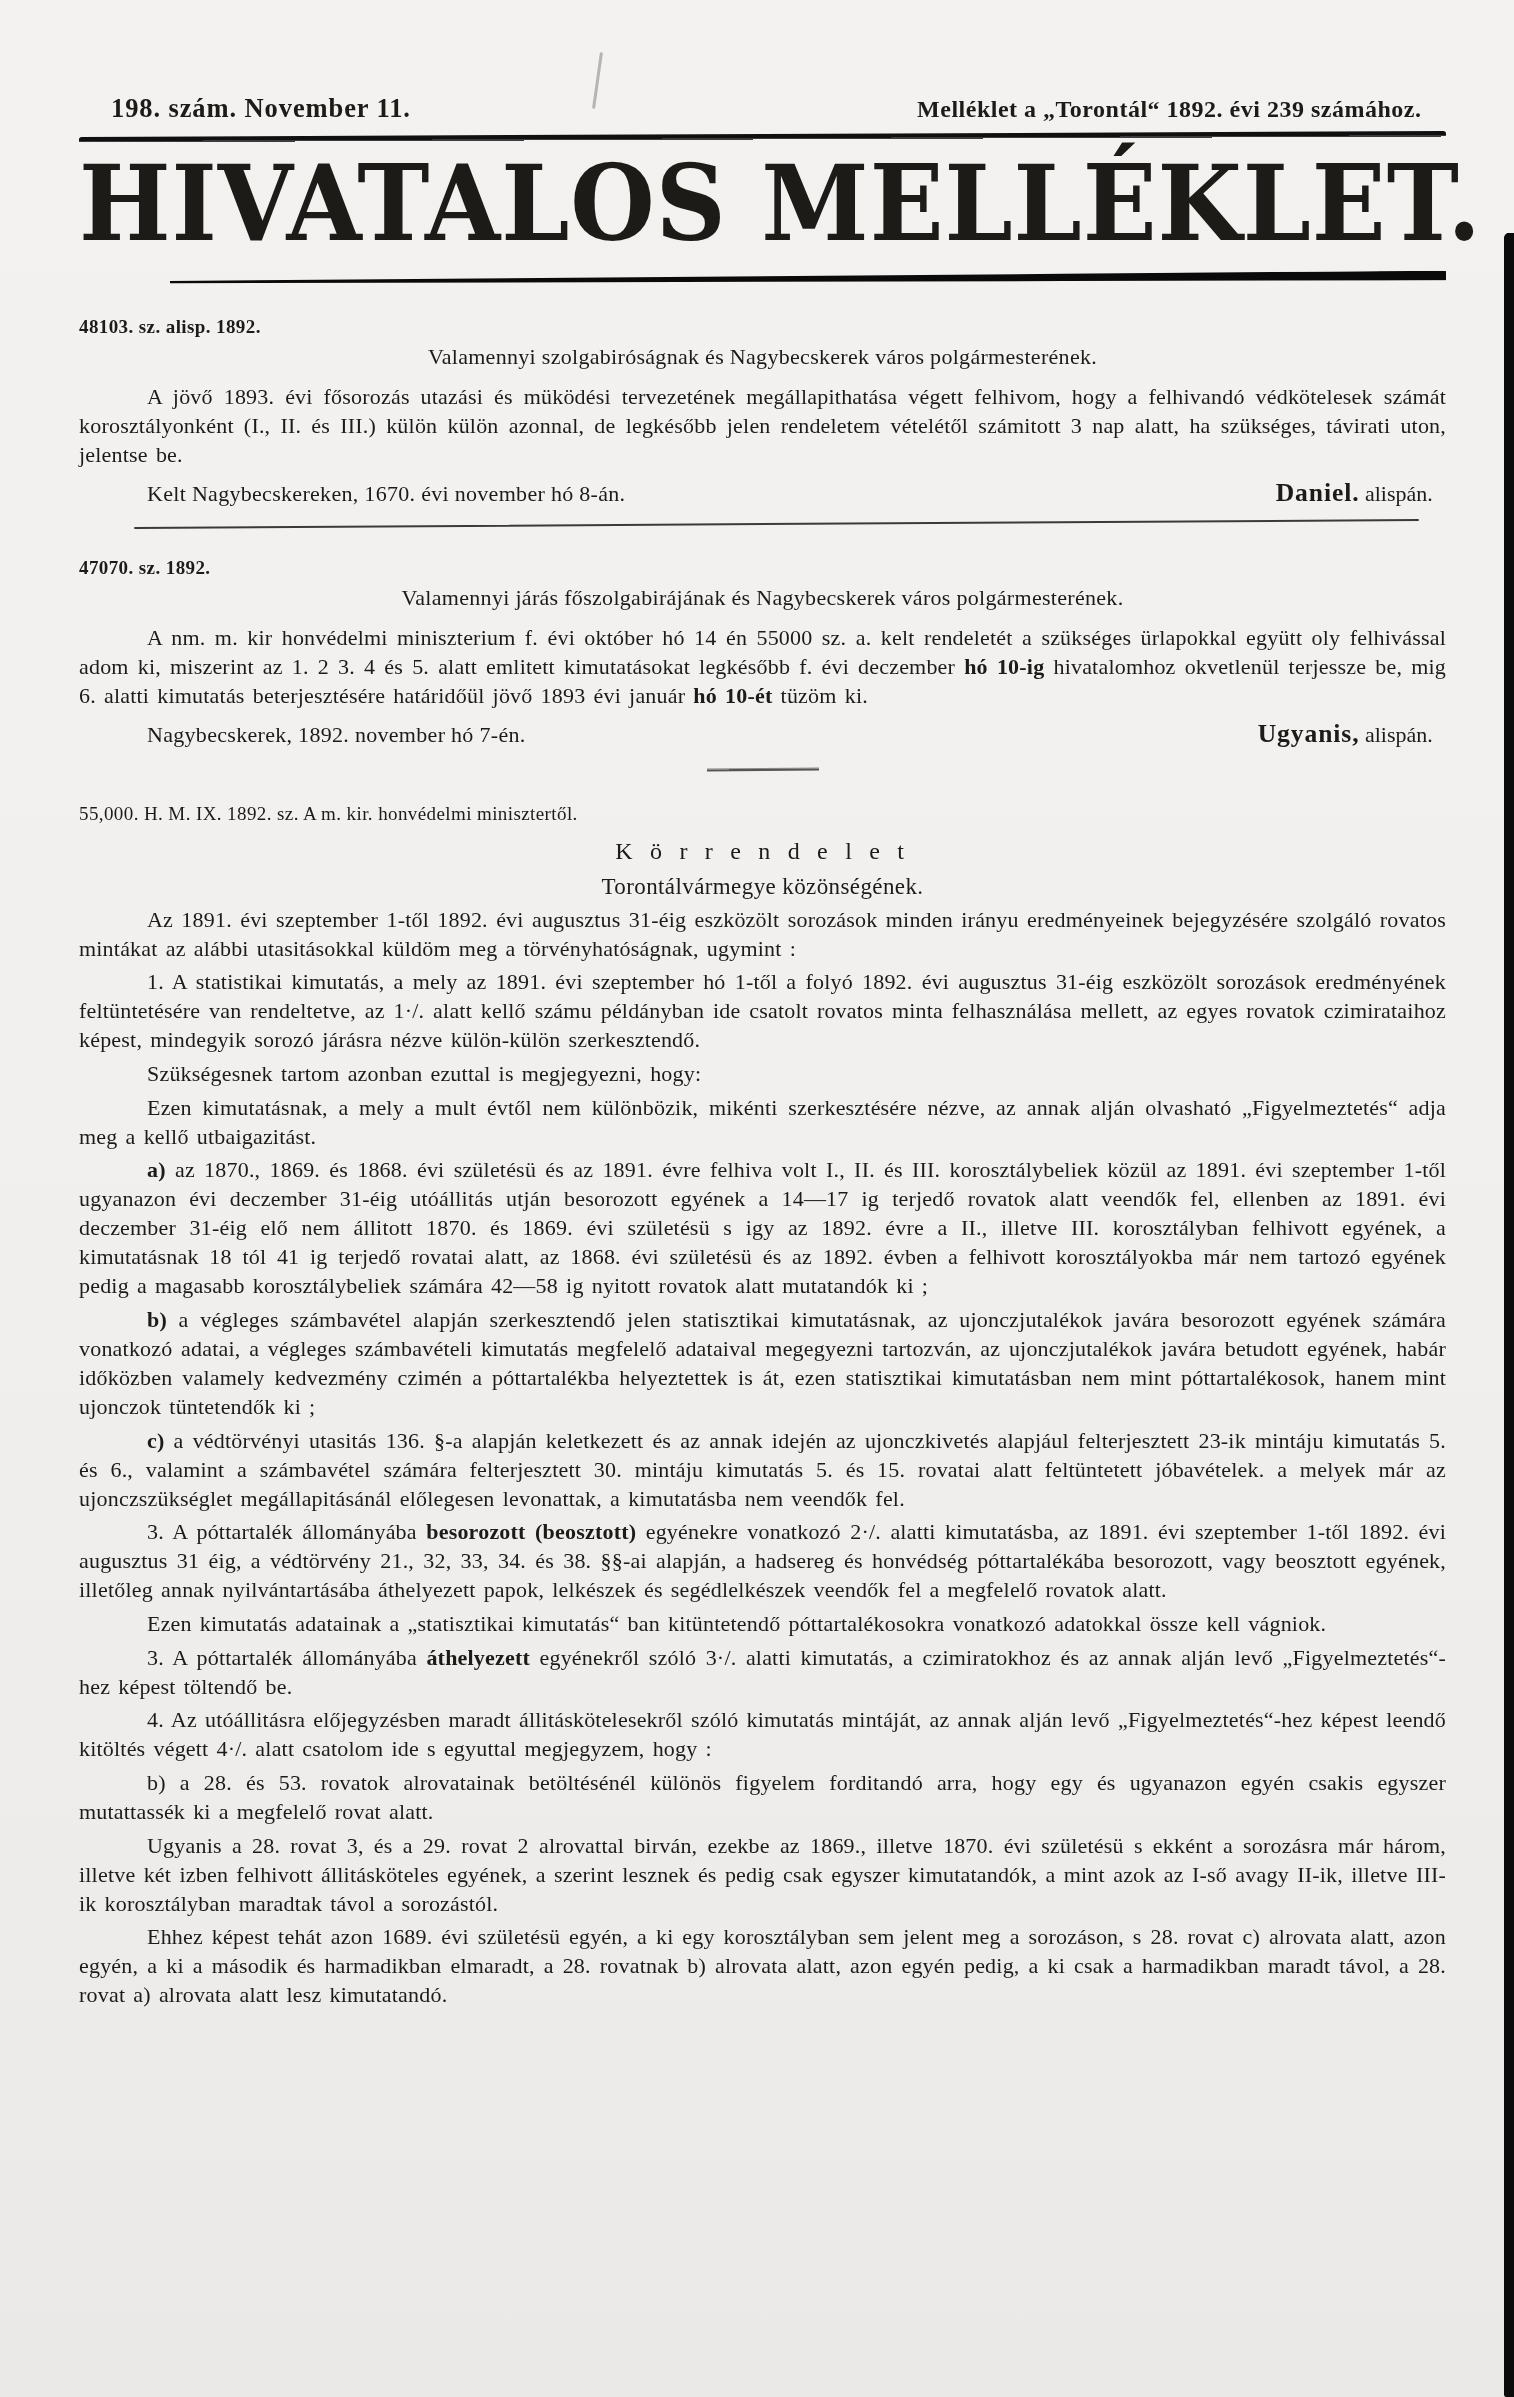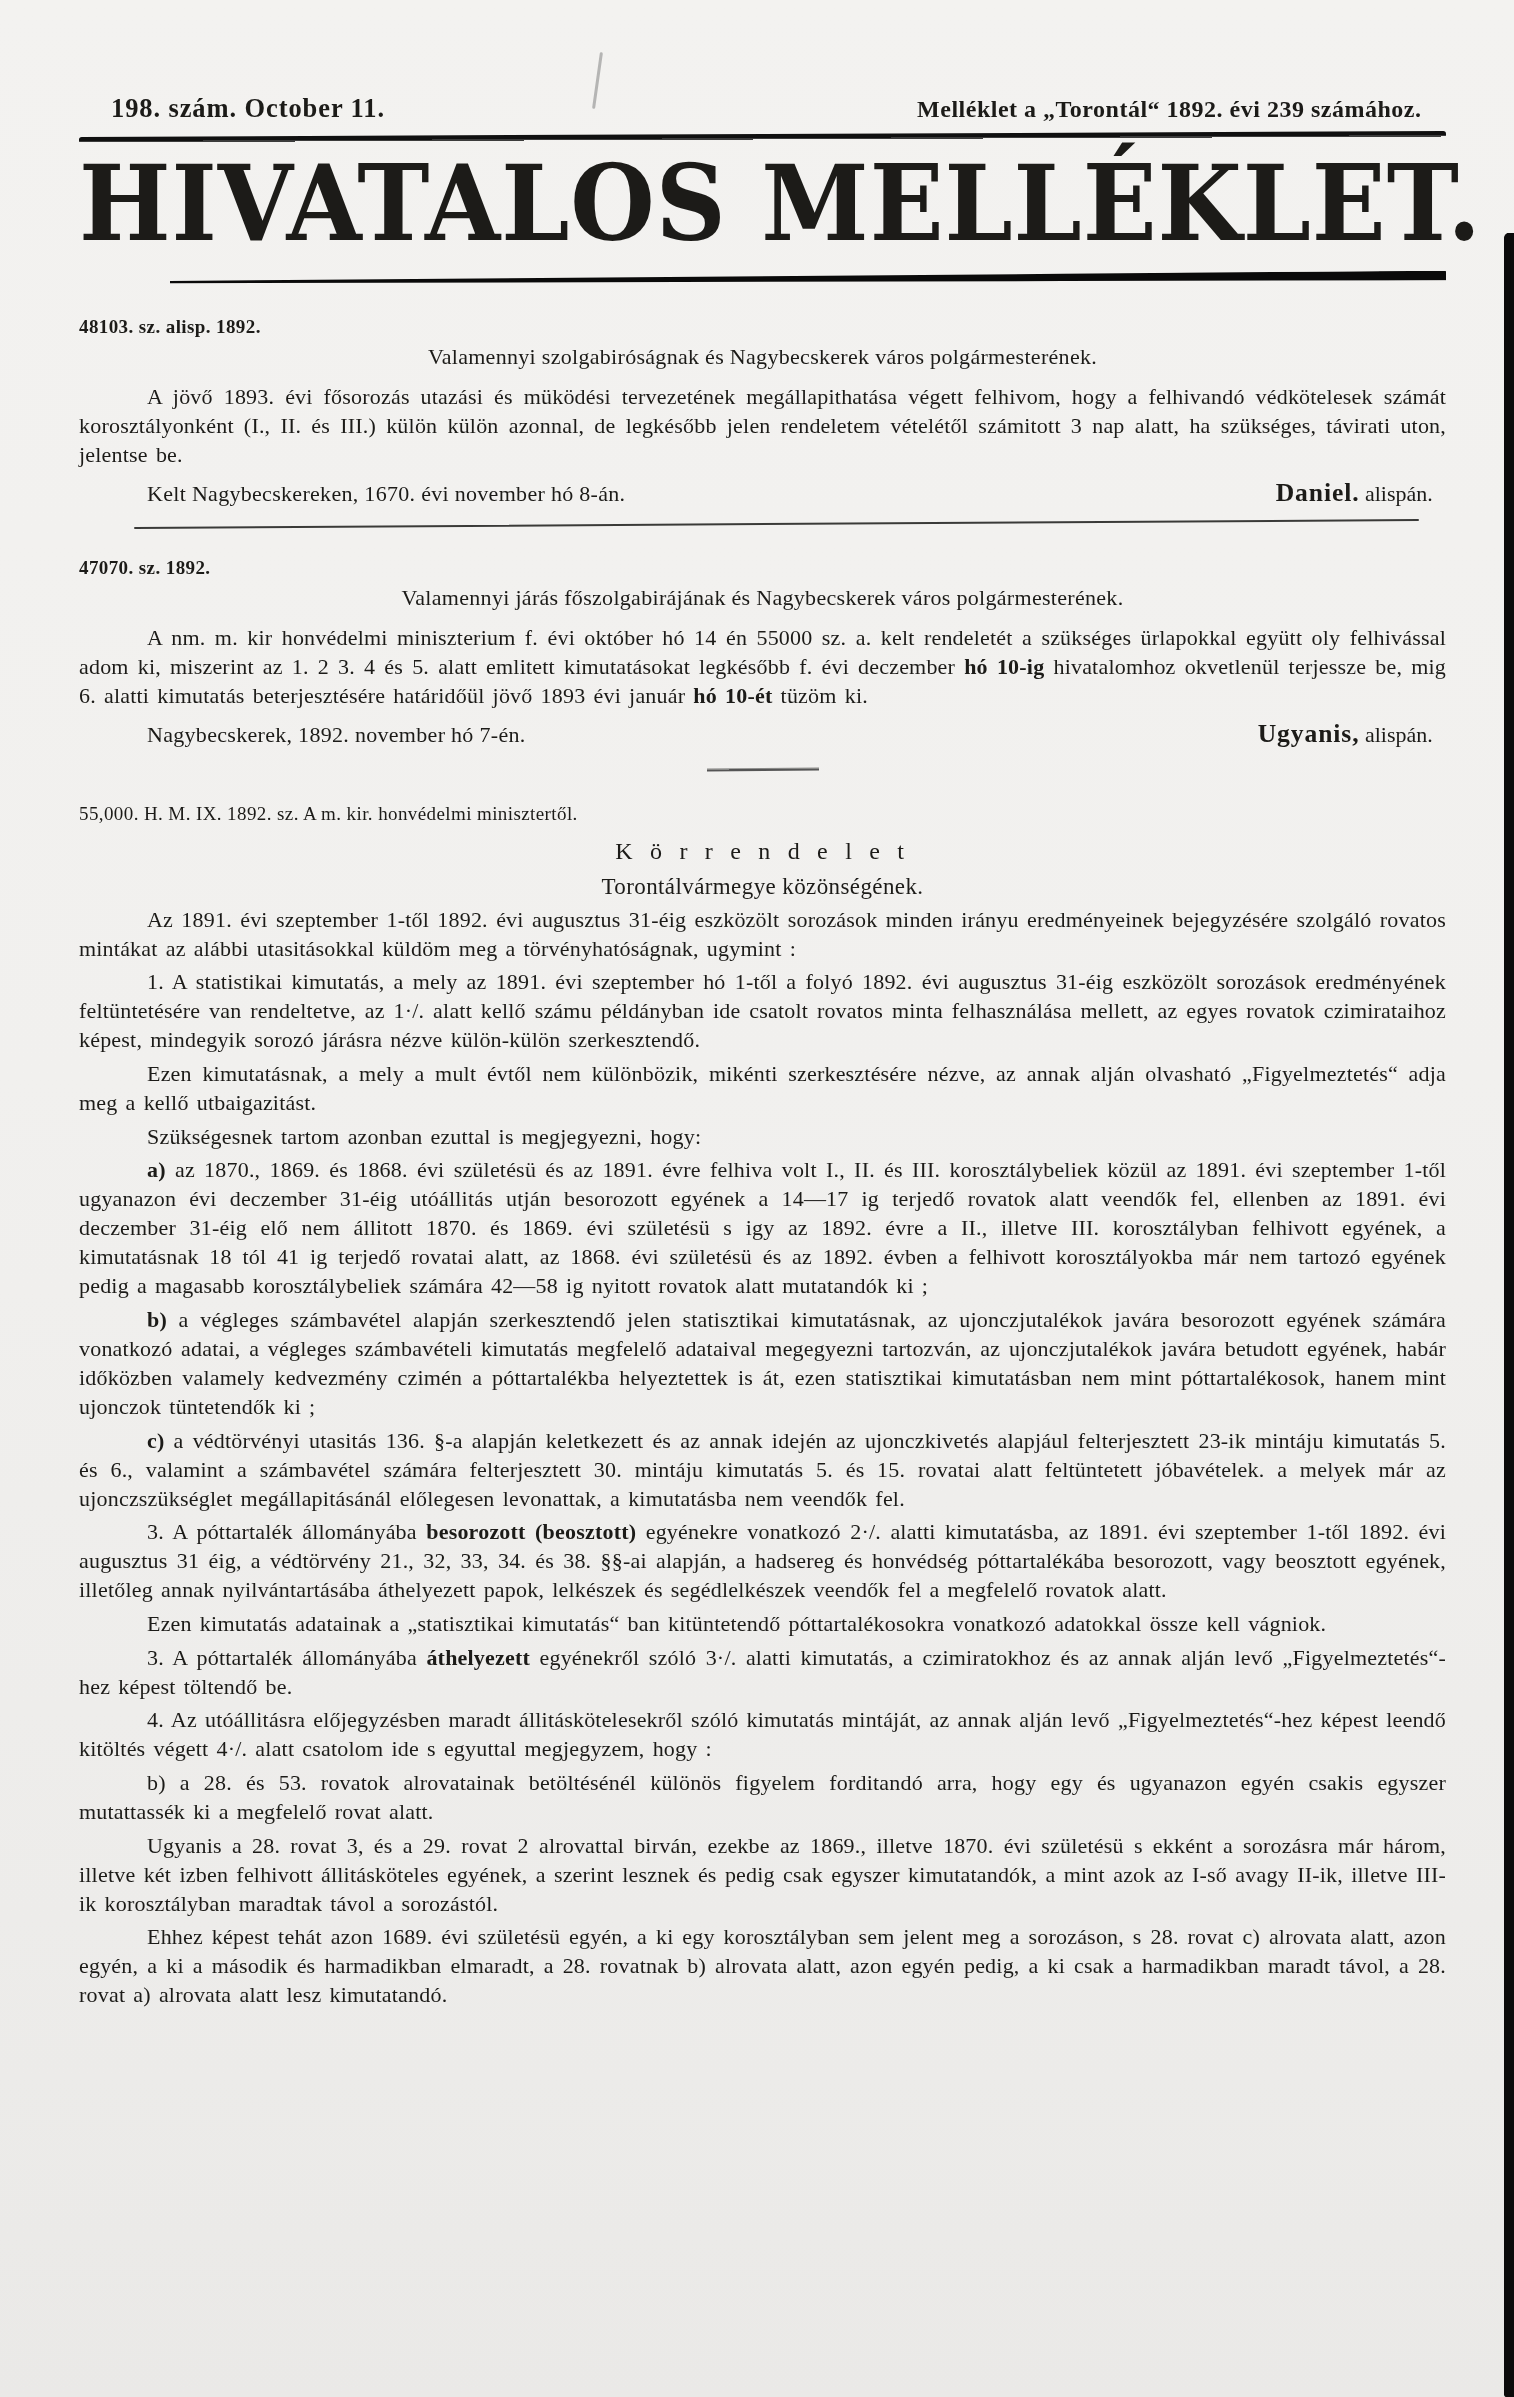--- a/index.html
+++ b/index.html
@@ -81,21 +81,21 @@
 </style>
 </head>
 <body>
 
 <div class="sheet">
   <div class="smudge"></div>
 
   <div class="content">
 
     <div class="masthead-row">
-      <div class="issue">198. szám. October 11.</div>
+      <div class="issue">198. szám. November 11.</div>
       <div class="supp">Melléklet a „Torontál“ 1892. évi 239 számához.</div>
     </div>
     <div class="rule-double"></div>
 
     <h1 class="title">HIVATALOS MELLÉKLET.</h1>
     <div class="rule-thick"></div>
 
     <section>
       <div class="ref">48103. sz. alisp. 1892.</div>
       <div class="addressee">Valamennyi szolgabiróságnak és Nagybecskerek város polgármesterének.</div>
@@ -126,22 +126,22 @@
 
     <div class="sep-short"></div>
 
     <section>
       <div class="ref ref-light">55,000. H. M. IX. 1892. sz. A m. kir. honvédelmi minisztertől.</div>
       <div class="circ-heading">K ö r r e n d e l e t</div>
       <div class="circ-subheading">Torontálvármegye közönségének.</div>
       <div class="par-block">
           <p class="body-par"><span>Az 1891. évi szeptember 1-től 1892. évi augusztus 31-éig eszközölt sorozások minden irányu eredményeinek bejegyzésére szolgáló rovatos mintákat az alábbi utasitásokkal küldöm meg a törvényhatóságnak, ugymint :</span></p>
           <p class="body-par"><span>1. A statistikai kimutatás, a mely az 1891. évi szeptember hó 1-től a folyó 1892. évi augusztus 31-éig eszközölt sorozások eredményének feltüntetésére van rendeltetve, az 1·/. alatt kellő számu példányban ide csatolt rovatos minta felhasználása mellett, az egyes rovatok czimirataihoz képest, mindegyik sorozó járásra nézve külön-külön szerkesztendő.</span></p>
+          <p class="body-par"><span>Szükségesnek tartom azonban ezuttal is megjegyezni, hogy:</span></p>
           <p class="body-par"><span>Ezen kimutatásnak, a mely a mult évtől nem különbözik, mikénti szerkesztésére nézve, az annak alján olvasható „Figyelmeztetés“ adja meg a kellő utbaigazitást.</span></p>
-          <p class="body-par"><span>Szükségesnek tartom azonban ezuttal is megjegyezni, hogy:</span></p>
           <p class="body-par"><span class="b">a)</span><span> az 1870., 1869. és 1868. évi születésü és az 1891. évre felhiva volt I., II. és III. korosztálybeliek közül az 1891. évi szeptember 1-től ugyanazon évi deczember 31-éig utóállitás utján besorozott egyének a 14—17 ig terjedő rovatok alatt veendők fel, ellenben az 1891. évi deczember 31-éig elő nem állitott 1870. és 1869. évi születésü s igy az 1892. évre a II., illetve III. korosztályban felhivott egyének, a kimutatásnak 18 tól 41 ig terjedő rovatai alatt, az 1868. évi születésü és az 1892. évben a felhivott korosztályokba már nem tartozó egyének pedig a magasabb korosztálybeliek számára 42—58 ig nyitott rovatok alatt mutatandók ki ;</span></p>
           <p class="body-par"><span class="b">b)</span><span> a végleges számbavétel alapján szerkesztendő jelen statisztikai kimutatásnak, az ujonczjutalékok javára besorozott egyének számára vonatkozó adatai, a végleges számbavételi kimutatás megfelelő adataival megegyezni tartozván, az ujonczjutalékok javára betudott egyének, habár időközben valamely kedvezmény czimén a póttartalékba helyeztettek is át, ezen statisztikai kimutatásban nem mint póttartalékosok, hanem mint ujonczok tüntetendők ki ;</span></p>
           <p class="body-par"><span class="b">c)</span><span> a védtörvényi utasitás 136. §-a alapján keletkezett és az annak idején az ujonczkivetés alapjául felterjesztett 23-ik mintáju kimutatás 5. és 6., valamint a számbavétel számára felterjesztett 30. mintáju kimutatás 5. és 15. rovatai alatt feltüntetett jóbavételek. a melyek már az ujonczszükséglet megállapitásánál előlegesen levonattak, a kimutatásba nem veendők fel.</span></p>
           <p class="body-par"><span>3. A póttartalék állományába </span><span class="b">besorozott (beosztott)</span><span> egyénekre vonatkozó 2·/. alatti kimutatásba, az 1891. évi szeptember 1-től 1892. évi augusztus 31 éig, a védtörvény 21., 32, 33, 34. és 38. §§-ai alapján, a hadsereg és honvédség póttartalékába besorozott, vagy beosztott egyének, illetőleg annak nyilvántartásába áthelyezett papok, lelkészek és segédlelkészek veendők fel a megfelelő rovatok alatt.</span></p>
           <p class="body-par"><span>Ezen kimutatás adatainak a „statisztikai kimutatás“ ban kitüntetendő póttartalékosokra vonatkozó adatokkal össze kell vágniok.</span></p>
           <p class="body-par"><span>3. A póttartalék állományába </span><span class="b">áthelyezett</span><span> egyénekről szóló 3·/. alatti kimutatás, a czimiratokhoz és az annak alján levő „Figyelmeztetés“-hez képest töltendő be.</span></p>
           <p class="body-par"><span>4. Az utóállitásra előjegyzésben maradt állitáskötelesekről szóló kimutatás mintáját, az annak alján levő „Figyelmeztetés“-hez képest leendő kitöltés végett 4·/. alatt csatolom ide s egyuttal megjegyzem, hogy :</span></p>
           <p class="body-par"><span>b) a 28. és 53. rovatok alrovatainak betöltésénél különös figyelem forditandó arra, hogy egy és ugyanazon egyén csakis egyszer mutattassék ki a megfelelő rovat alatt.</span></p>
           <p class="body-par"><span>Ugyanis a 28. rovat 3, és a 29. rovat 2 alrovattal birván, ezekbe az 1869., illetve 1870. évi születésü s ekként a sorozásra már három, illetve két izben felhivott állitásköteles egyének, a szerint lesznek és pedig csak egyszer kimutatandók, a mint azok az I-ső avagy II-ik, illetve III-ik korosztályban maradtak távol a sorozástól.</span></p>
           <p class="body-par"><span>Ehhez képest tehát azon 1689. évi születésü egyén, a ki egy korosztályban sem jelent meg a sorozáson, s 28. rovat c) alrovata alatt, azon egyén, a ki a második és harmadikban elmaradt, a 28. rovatnak b) alrovata alatt, azon egyén pedig, a ki csak a harmadikban maradt távol, a 28. rovat a) alrovata alatt lesz kimutatandó.</span></p>

